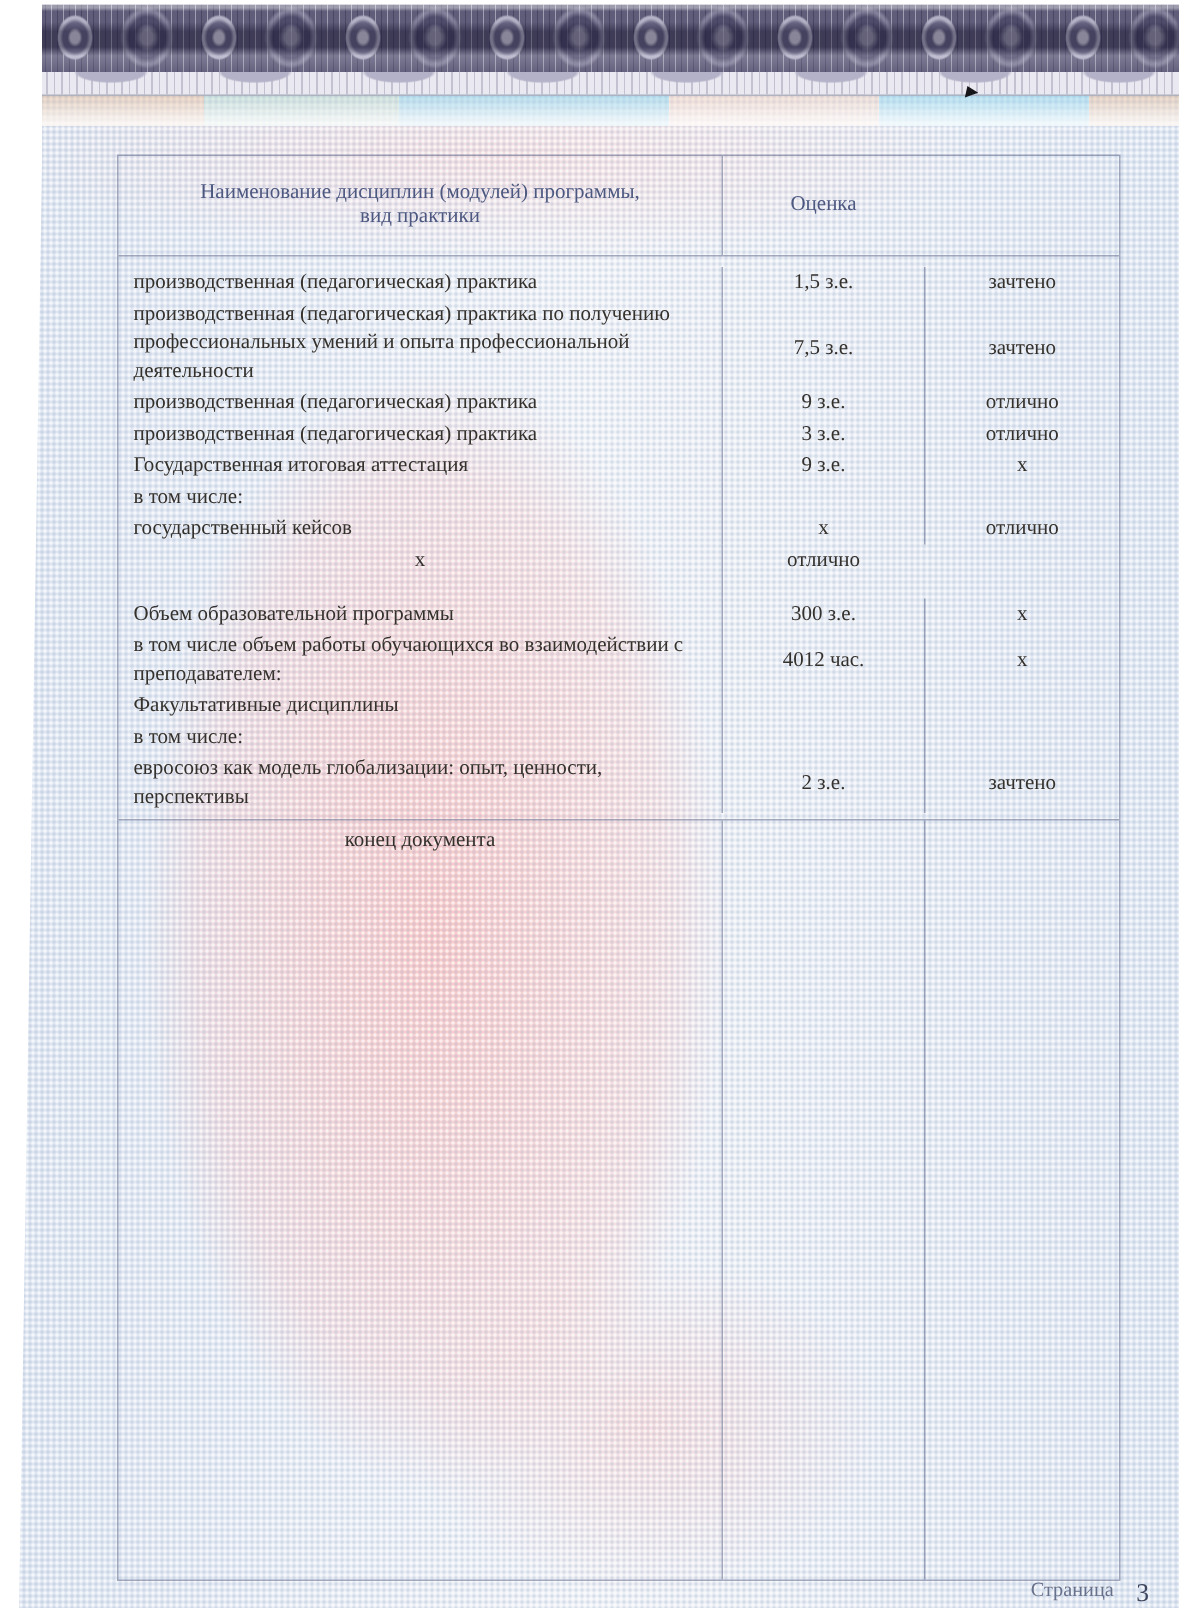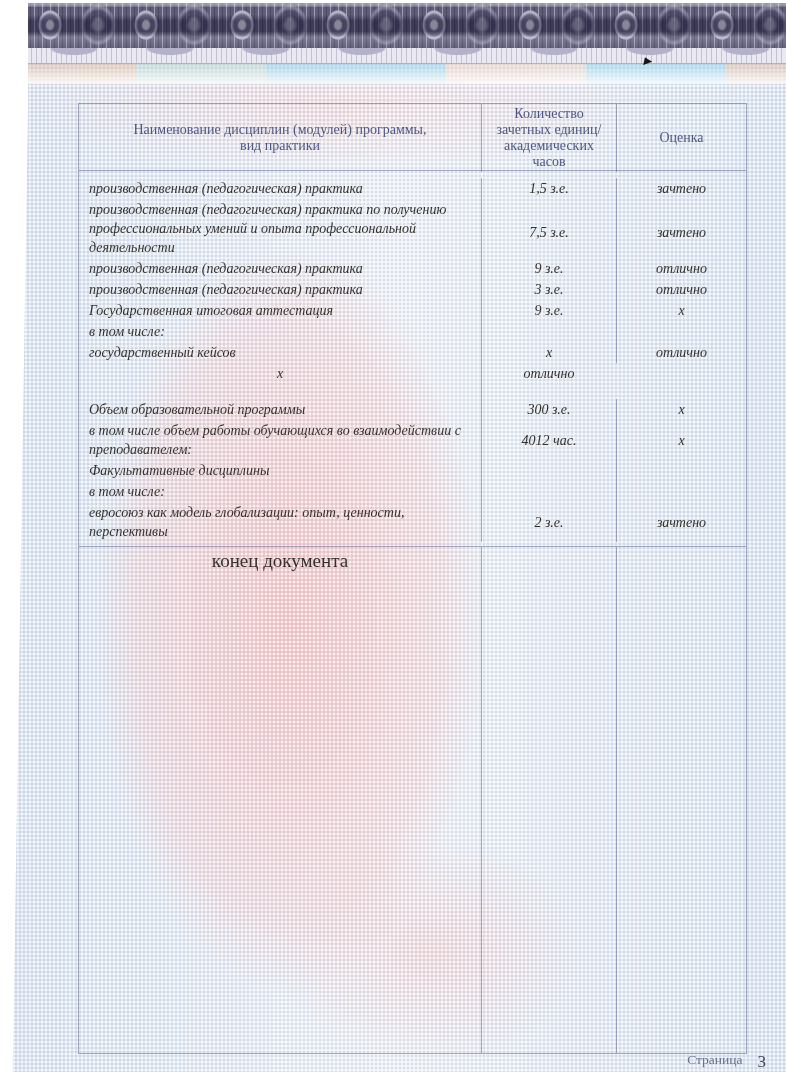--- a/index.html
+++ b/index.html
@@ -55,29 +55,29 @@
   .doc-table{position:absolute;left:78px;top:103px;width:669px;height:951px;
     box-sizing:border-box;border:1px solid rgba(96,106,140,0.55);
     display:flex;flex-direction:column;color:#34312d;}
   .grid{display:grid;grid-template-columns:402px 135px 1fr;}
   .grid > :nth-child(2), .grid > :nth-child(3){border-left:1px solid rgba(96,106,140,0.55);}
 
   .thead{height:66px;border-bottom:1px solid rgba(96,106,140,0.55);color:#4d5880;}
   .th{display:flex;align-items:center;justify-content:center;text-align:center;
       font-size:14px;line-height:16px;padding:2px 8px;white-space:pre-line;}
 
-  .rows{border-bottom:1px solid rgba(96,106,140,0.55);padding-top:7px;padding-bottom:4px;font-style:italic;}
+  .rows{border-bottom:1px solid rgba(96,106,140,0.55);padding-top:7px;padding-bottom:4px;}
   .row{font-size:14px;line-height:19px;}
   .row .c{padding:1px 10px;}
   .row .name{text-align:left;}
   .row .val{text-align:center;display:flex;align-items:center;justify-content:center;}
   
   .rows .row:nth-child(2) .val, .rows .row:nth-child(8) .val{align-items:flex-end;padding-bottom:16px;}
 
-  .endnote-row{font-size:19px;line-height:18px;}
+  .endnote-row{font-size:14px;line-height:18px;}
   .endnote-row .c{padding:5px 10px 2px 10px;}
   .endnote-row .end-note{text-align:center;}
   .filler-row{flex:1;}
 
   
   .page-footer{position:absolute;top:1052px;right:20px;display:flex;align-items:flex-start;gap:15px;
     color:#68718c;font-size:13.5px;margin-left:35px;}
   .page-footer .page-num{font-size:17px;color:#3e465e;}
 </style>
 </head>
@@ -88,21 +88,20 @@
 
   <div class="band"></div>
   <div class="band-scallops"></div>
   <div class="band-tint"></div>
   <div class="artifact-arrow"></div>
 
   <div class="doc-table">
     <div class="thead grid">
       <div class="th">Наименование дисциплин (модулей) программы,
 вид практики</div>
-      <div class="th">Количество зачетных единиц/ академических часов</div>
       <div class="th">Оценка</div>
     </div>
 
     <div class="rows" id="rows">
   <div class="row grid">
     <div class="c name">производственная (педагогическая) практика</div>
     <div class="c val credits">1,5 з.е.</div>
     <div class="c val grade">зачтено</div>
   </div>
 

